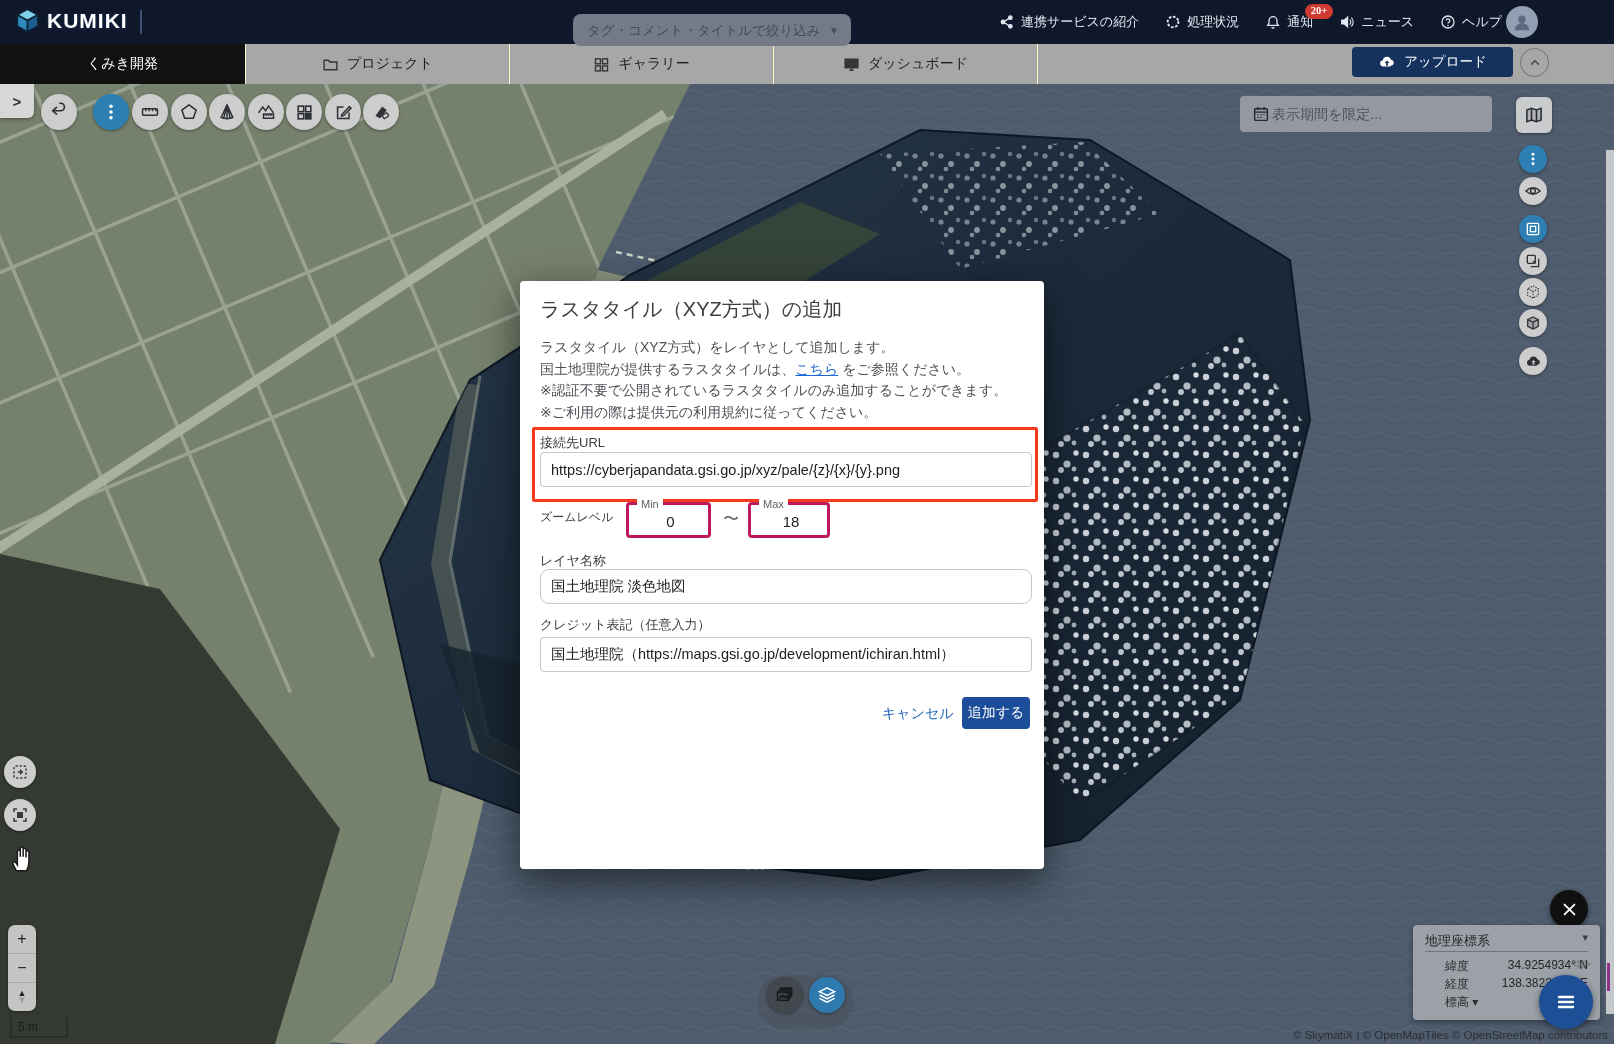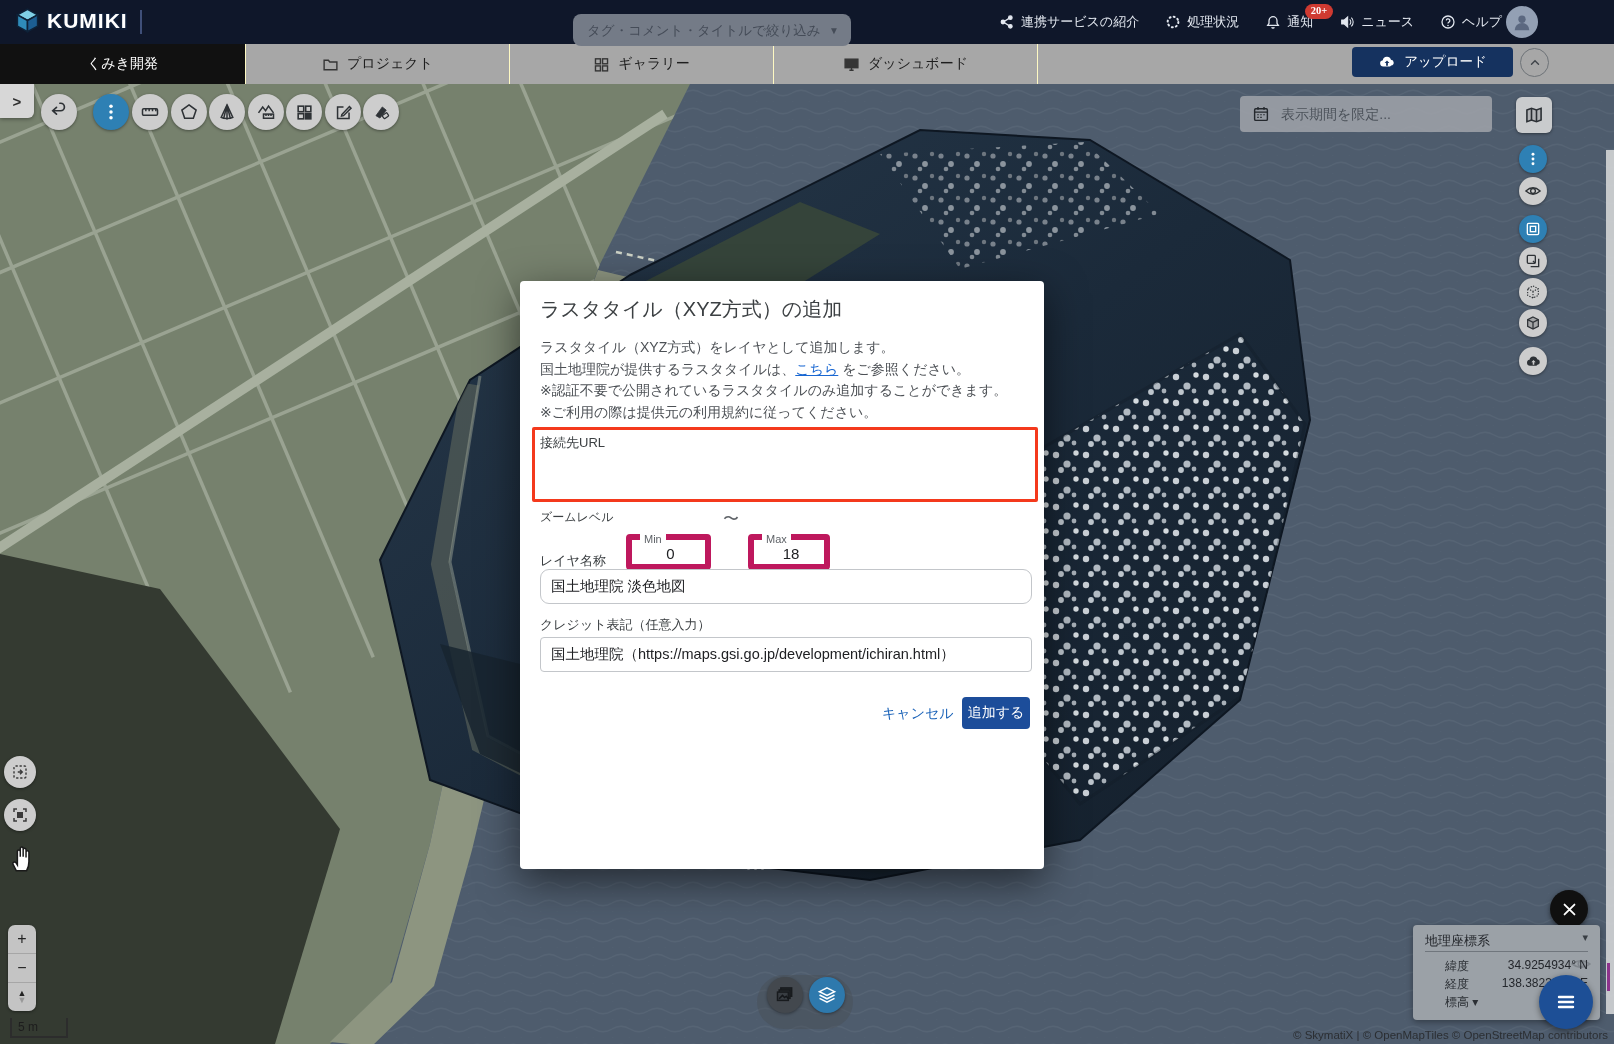--- a/index.html
+++ b/index.html
@@ -39,21 +39,21 @@
   .expand-btn{position:absolute;left:0;top:0;width:34px;height:34px;background:#d7d7d7;color:#2e2e2e;font-size:15px;font-weight:bold;
       display:flex;align-items:center;justify-content:center;border-radius:0 0 6px 0;box-shadow:0 1px 4px rgba(0,0,0,.4);cursor:pointer;}
   .btn-circle{position:absolute;border-radius:50%;display:flex;align-items:center;justify-content:center;
       box-shadow:0 1px 3px rgba(0,0,0,.4);cursor:pointer;}
   .d36{width:36px;height:36px;}
   .d28{width:28px;height:28px;}
   .d32{width:32px;height:32px;}
   .gray{background:#cdcdcd;color:#2e3236;}
   .blue{background:#2e80b4;color:#fff;}
   .datebox{position:absolute;left:1240px;top:12px;width:252px;height:36px;background:rgba(158,162,168,.88);border-radius:4px;
-      display:flex;align-items:center;gap:9px;padding-left:12px;box-sizing:border-box;cursor:pointer;}
+      display:flex;align-items:center;padding-left:12px;box-sizing:border-box;cursor:pointer;}
   .datebox input{background:transparent;border:none;outline:none;color:#4c525a;font-size:14px;width:190px;font-family:inherit;}
   .datebox input::placeholder{color:#4c525a;opacity:1;}
   .sq-btn{position:absolute;left:1516px;top:13px;width:36px;height:36px;background:#c9cbcd;color:#2b2f34;border-radius:6px;
       display:flex;align-items:center;justify-content:center;box-shadow:0 1px 3px rgba(0,0,0,.4);cursor:pointer;}
   .zoomstack{position:absolute;left:8px;top:841px;width:28px;background:#c4c4c4;border-radius:7px;overflow:hidden;
       box-shadow:0 1px 3px rgba(0,0,0,.4);}
   .zoomstack .cell{height:28px;display:flex;align-items:center;justify-content:center;color:#222;font-size:16px;
       border-bottom:1px solid #a6a6a6;cursor:pointer;}
   .zoomstack .cell:last-child{border-bottom:none;}
   .compass{display:flex;flex-direction:column;line-height:7px;font-size:9px;}
@@ -83,21 +83,21 @@
   
   .modal{position:absolute;left:520px;top:281px;width:524px;height:588px;background:#fff;border-radius:4px;z-index:60;
       box-shadow:0 12px 40px rgba(0,0,0,.55);color:#3c4043;}
   .m-title{position:absolute;left:20px;top:15px;font-size:20px;font-weight:500;color:#3c4043;}
   .m-desc{position:absolute;left:20px;top:56px;font-size:14px;line-height:21.5px;color:#4d5156;white-space:nowrap;}
   .m-link{color:#1967d2;text-decoration:underline;cursor:pointer;}
   .red-box{position:absolute;left:12px;top:146px;width:500px;height:69px;border:3px solid #f4391c;border-radius:2px;pointer-events:none;}
   .f-label{position:absolute;left:20px;font-size:13px;color:#3c4043;}
   .t-input{position:absolute;left:20px;width:470px;height:33px;border:1px solid #c3c6ca;border-radius:4px;
       font-size:14.5px;color:#202124;padding:0 10px;font-family:inherit;outline:none;background:#fff;}
-  .fieldset{position:absolute;height:36px;border:6px solid #be185d;border-radius:4px;box-sizing:border-box;margin-top:32px;}
+  .fieldset{position:absolute;height:36px;border:3px solid #be185d;border-radius:4px;box-sizing:border-box;}
   .fs-legend{position:absolute;top:-7px;left:8px;background:#fff;padding:0 4px;font-size:11px;color:#5f6368;}
   .fs-val{width:100%;height:100%;border:none;outline:none;background:transparent;text-align:center;font-size:15px;color:#202124;font-family:inherit;}
   .tilde{position:absolute;font-size:16px;color:#5f6368;}
   .m-cancel{position:absolute;left:362px;top:424px;font-size:14px;color:#1a62b8;cursor:pointer;}
   .m-submit{position:absolute;left:442px;top:416px;width:68px;height:32px;background:#1c4d9a;border-radius:4px;color:#fff;
       font-size:14px;display:flex;align-items:center;justify-content:center;cursor:pointer;}
   svg{display:block;}
 </style>
 </head>
 <body>
@@ -500,20 +500,21 @@
     <div class="m-title">ラスタタイル（XYZ方式）の追加</div>
     <div class="m-desc">
       <div>ラスタタイル（XYZ方式）をレイヤとして追加します。</div>
       <div><span>国土地理院が提供するラスタタイルは、</span><span class="m-link">こちら</span><span> をご参照ください。</span></div>
       <div>※認証不要で公開されているラスタタイルのみ追加することができます。</div>
       <div>※ご利用の際は提供元の利用規約に従ってください。</div>
     </div>
 
     <div class="red-box"></div>
     <label class="f-label" style="top:153px">接続先URL</label>
+    <input class="t-input" style="top: 171px;" value="https://cyberjapandata.gsi.go.jp/xyz/pale/{z}/{x}/{y}.png">
 
     <label class="f-label" style="top:228px;font-size:12px">ズームレベル</label>
     <div class="fieldset" style="left:106px;top:221px;width:85px">
       <span class="fs-legend">Min</span>
       <input class="fs-val" value="0" style="">
     </div>
     <span class="tilde" style="left:203px;top:228px">〜</span>
     <div class="fieldset" style="left:228px;top:221px;width:82px">
       <span class="fs-legend">Max</span>
       <input class="fs-val" value="18" style="">

